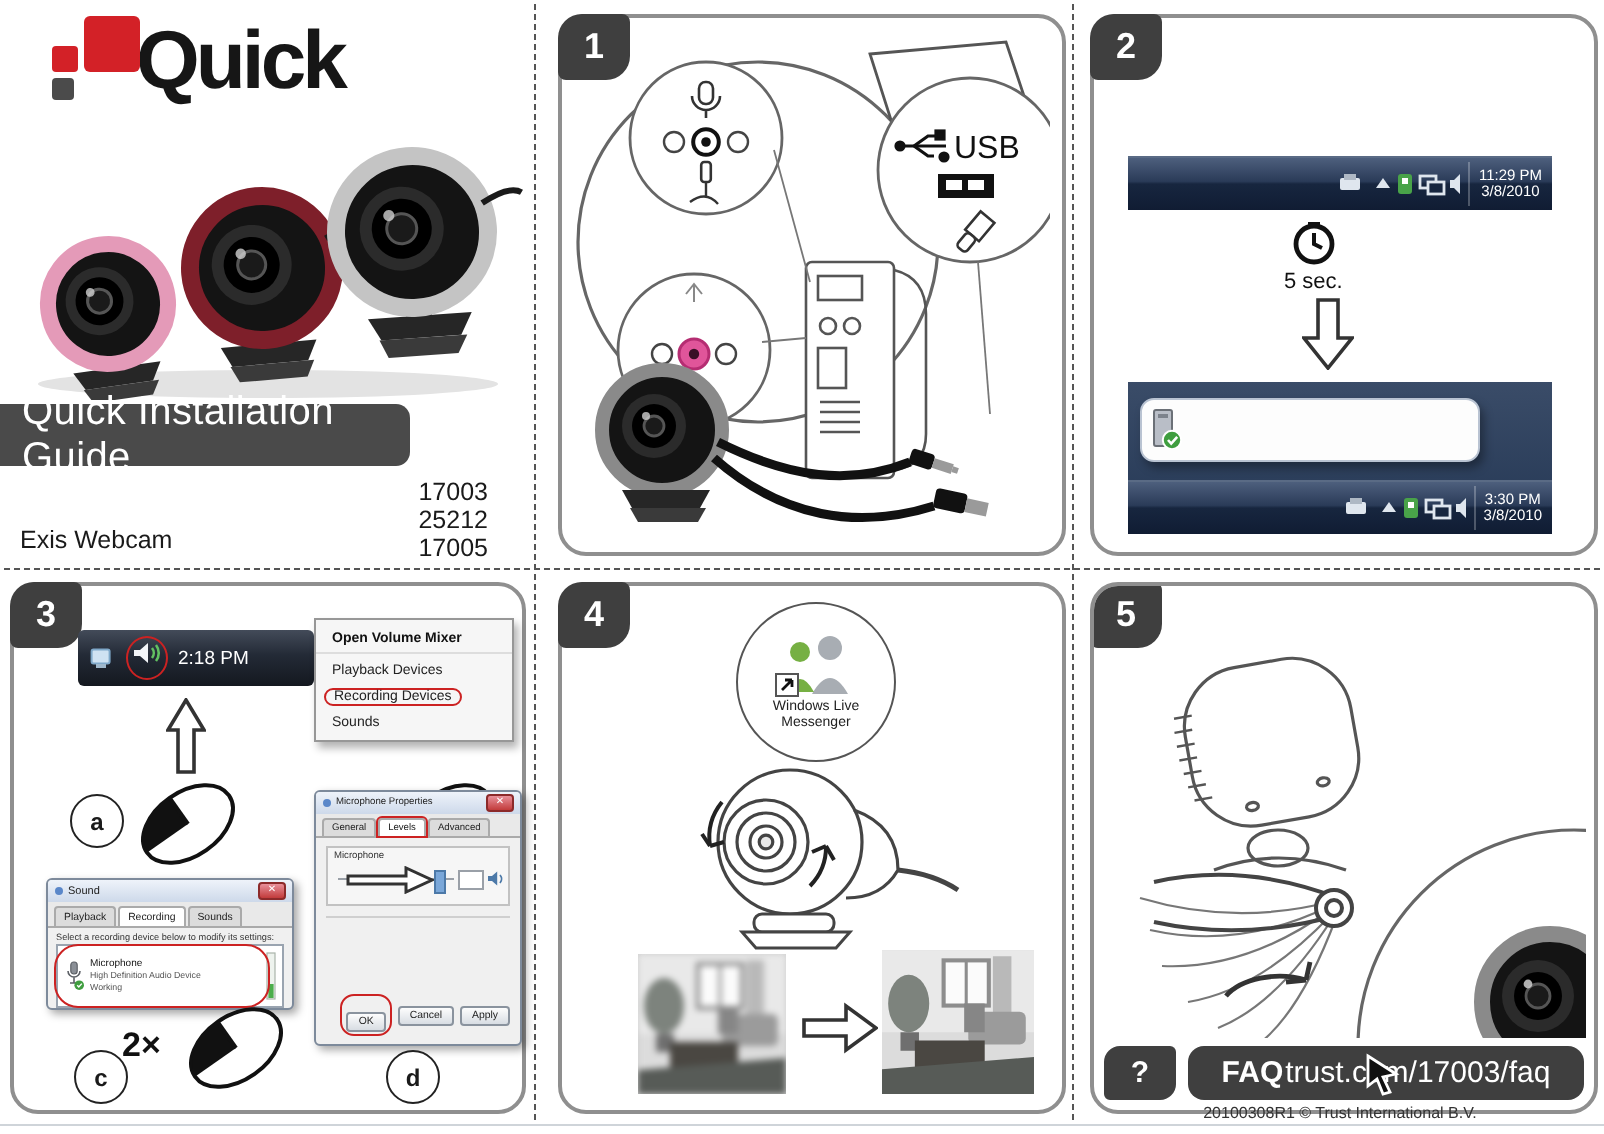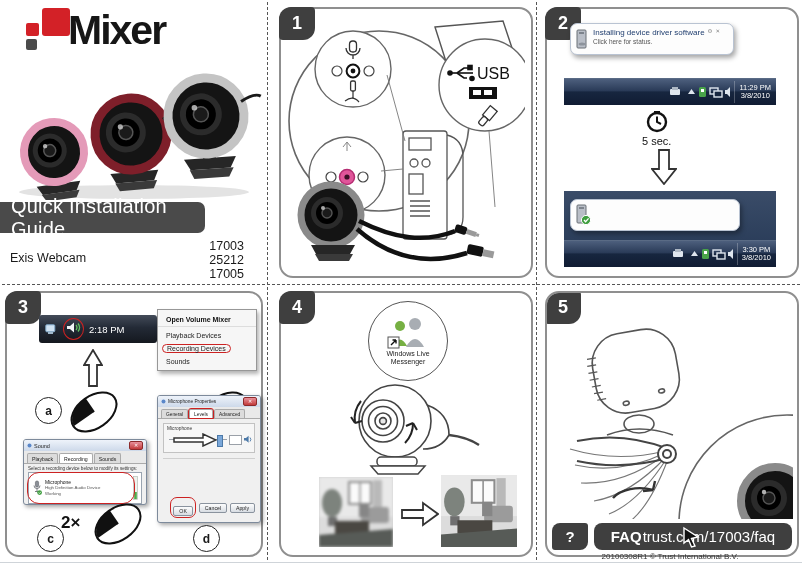--- a/index.html
+++ b/index.html
@@ -21,21 +21,21 @@
   .lm{position:absolute;}
   .lm1{left:16px;top:0;width:28px;height:28px;background:#d32127;border-radius:3px;}
   .lm2{left:0;top:15px;width:13px;height:13px;background:#d32127;border-radius:2px;}
   .lm3{left:0;top:31px;width:11px;height:11px;background:#4b4b4b;border-radius:2px;}
   .logo-text{font-size:41px;font-weight:bold;letter-spacing:-2px;color:#161616;margin-left:-4px;line-height:44px;}
 
   .qig-bar{position:absolute;left:0;top:202px;width:205px;height:31px;background:#4a4a4a;color:#fff;
            border-radius:0 7px 7px 0;display:flex;align-items:center;padding-left:11px;box-sizing:border-box;
            font-size:20px;letter-spacing:0.2px;}
   .prod-row{position:absolute;left:10px;top:239px;width:234px;display:flex;justify-content:space-between;}
-  .prod-name{font-size:12.5px;margin-top:12px;}
+  .prod-name{font-size:12.5px;margin-top:24px;}
   .models{display:flex;flex-direction:column;font-size:12.5px;line-height:14px;}
 
   
   .shot{position:absolute;}
   .tb7{position:absolute;left:0;bottom:0;width:100%;height:26px;
        background:linear-gradient(#4d5f7d 0%, #2a3b58 45%, #17263f 50%, #101c33 100%);
        border-top:1px solid #5a6b85;display:flex;align-items:center;justify-content:flex-end;}
   .clock{color:#fff;font-size:7.5px;line-height:8.5px;text-align:center;padding:0 5px 0 4px;
          border-left:1px solid rgba(255,255,255,.25);height:22px;display:flex;flex-direction:column;justify-content:center;}
   .balloon{position:absolute;background:#fdfdfd;border:1px solid #b9c3d2;border-radius:7px;
@@ -107,21 +107,21 @@
   <div class="dashh" style="top:284px"></div>
   <div class="pageedge"></div>
 
   <div class="abs" style="left:0;top:0;width:267px;height:284px">
     <div class="logo">
       <div class="logo-mark">
         <div class="lm lm1"></div>
           <div class="lm lm2"></div>
           <div class="lm lm3"></div>
       </div>
-      <div class="logo-text">Mixer</div>
+      <div class="logo-text">Quick</div>
     </div>
 
     <svg class="abs" style="left:6px;top:52px" width="256" height="148" viewBox="0 0 256 148">
       <ellipse cx="128" cy="140" rx="115" ry="7" fill="#e3e3e3"></ellipse>
 
       <g transform="rotate(-8 48 100)">
         <rect x="42" y="124" width="12" height="10" fill="#1d1d1d"></rect>
         <path d="M26 132 h44 l-5 9 h-34 z" fill="#262626"></path>
         <path d="M30 141 h38 l-4 7 h-30 z" fill="#3a3a3a"></path>
         <circle cx="48" cy="100" r="30" fill="#141414" stroke="#e49ab8" stroke-width="8"></circle>
@@ -258,35 +258,20 @@
           <rect x="200" y="236" width="11" height="7" fill="#9a9a9a"></rect>
         </g>
       </g>
     </svg>
   </div>
 
   <div class="panel" style="left:545px;top:7px;width:250px;height:267px">
     <div class="badge">2</div>
 
     <div class="shot" style="left:17px;top:14px;width:212px;height:82px">
-      <div class="balloon" style="left:6px;top:0;width:152px">
-        <svg width="14" height="22" viewBox="0 0 14 22">
-          <rect x="2" y="2" width="9" height="18" rx="1" fill="#b9bec7" stroke="#6b7077"></rect>
-          <rect x="4" y="4" width="5" height="2" fill="#7d838c"></rect>
-          <ellipse cx="7" cy="16" rx="3.4" ry="1.6" fill="#8d939c"></ellipse>
-        </svg>
-        <div>
-          <div style="display:flex;align-items:flex-start">
-            <span class="bl-title">Installing device driver software</span>
-            <span class="bl-ctl">⚙</span>
-            <span class="bl-ctl">✕</span>
-          </div>
-          <div class="bl-sub">Click here for status.</div>
-        </div>
-      </div>
       <div class="tb7">
         <svg width="62" height="14" viewBox="0 0 62 14" style="margin-right:3px">
           <rect x="1" y="4" width="10" height="6" rx="1" fill="#dfe6ee"></rect>
             <rect x="3" y="2" width="6" height="3" fill="#aeb8c4"></rect>
           <path d="M19 9 l3.5 -5 l3.5 5 z" fill="#dfe6ee"></path>
           <rect x="30" y="2" width="7" height="10" rx="1.5" fill="#49a349"></rect>
             <rect x="32" y="4" width="3" height="3" fill="#fff"></rect>
           <rect x="41" y="3" width="8" height="6" fill="none" stroke="#dfe6ee" stroke-width="1.4"></rect>
             <rect x="45" y="6" width="8" height="6" fill="#17263f" stroke="#dfe6ee" stroke-width="1.4"></rect>
           <path d="M56 5 h2 l3 -3 v10 l-3 -3 h-2 z" fill="#dfe6ee"></path>

